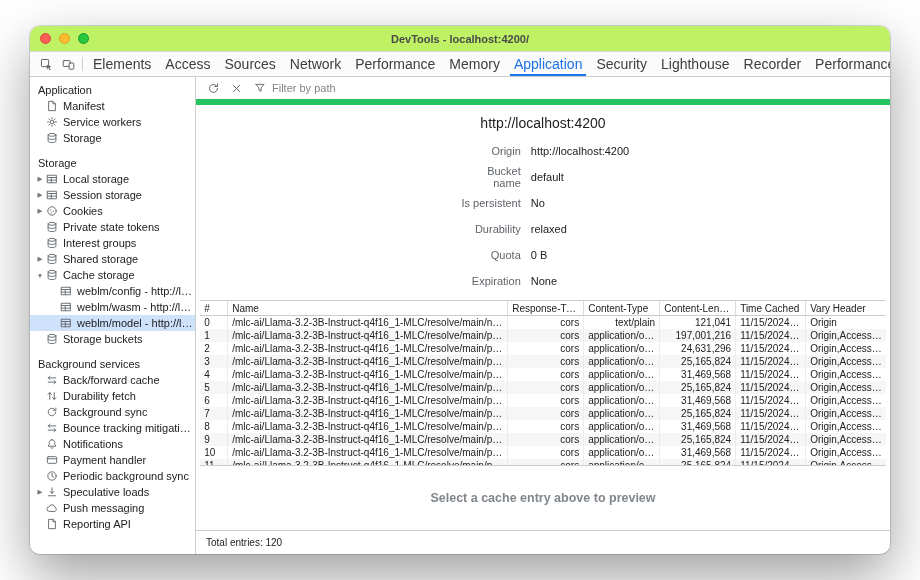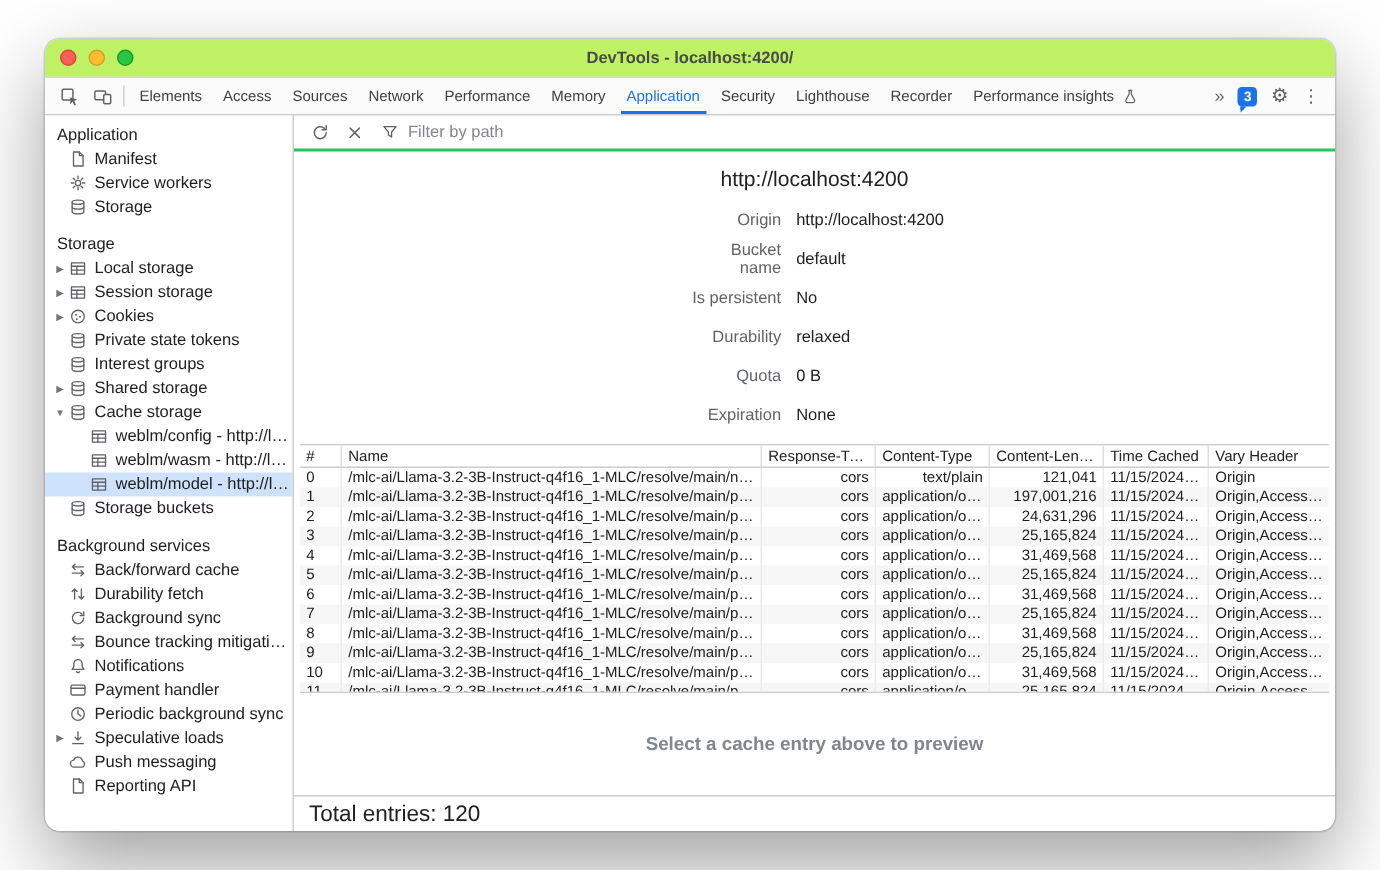--- a/index.html
+++ b/index.html
@@ -27,21 +27,21 @@
   .light.green { background: #28c840; border: 1px solid #1f9a31; }
   .wtitle { font-size: 11px; font-weight: 700; color: #4a4a4a; }
   
   .tabbar { flex: 0 0 25px; background: #fbfbfb; border-bottom: 1px solid #ccc;
     display: flex; align-items: stretch; padding-left: 5px; }
   .tb-left { display: flex; align-items: center; }
   .icon-btn { width: 22px; height: 100%; display: flex; align-items: center; justify-content: center; color: #5f6368; }
   .icon-btn svg { width: 13px; height: 13px; }
   .vdiv { width: 1px; height: 14px; background: #d0d0d0; margin: auto 3px; }
   .tabs { display: flex; align-items: stretch; }
-  .tab { display: flex; align-items: center; gap: 4px; padding: 0 7px; font-size: 10px;
+  .tab { display: flex; align-items: center; gap: 4px; padding: 0 7px; font-size: 14px;
     color: #3c4043; position: relative; white-space: nowrap; }
   .tab.active { color: #1a73e8; }
   .tab.active::after { content: ''; position: absolute; left: 3px; right: 3px; bottom: 0;
     height: 2px; background: #1a73e8; }
   .tab .icon svg { width: 11px; height: 11px; }
   .tb-right { margin-left: auto; display: flex; align-items: center; gap: 9px; padding-right: 10px; }
   .chevrons { font-size: 12px; color: #5f6368; }
   .badge { background: #1a73e8; color: #fff; font-size: 9px; line-height: 13px;
     padding: 0 4px; border-radius: 3px; position: relative; font-weight: 700; }
   .badge::after { content: ''; position: absolute; left: 2px; bottom: -4px;
@@ -60,21 +60,21 @@
   .sb-item .arrow { flex: 0 0 10px; width: 10px; font-size: 6.5px; color: #747474; text-align: center; }
   .sb-item.depth1 { padding-left: 19px; }
   .sb-item.selected { background: #cfe2fb; }
   .icon { display: inline-flex; width: 14px; height: 14px; flex: 0 0 14px;
     align-items: center; justify-content: center; color: #5f6368; }
   .icon svg { width: 12px; height: 12px; }
   .sb-item .icon { margin-right: 4px; }
   .sb-item .lbl { overflow: hidden; text-overflow: ellipsis; }
   
   .main { flex: 1; display: flex; flex-direction: column; min-width: 0; }
-  .panel-toolbar { flex: 0 0 23px; border-bottom: 2px solid #22c55e; display: flex;
+  .panel-toolbar { flex: 0 0 23px; border-bottom: 6px solid #22c55e; display: flex;
     align-items: center; padding: 0 6px; color: #5f6368; }
   .tbtn { width: 23px; height: 22px; display: flex; align-items: center; justify-content: center; }
   .tbtn svg { width: 13px; height: 13px; }
   .filter { display: flex; align-items: center; gap: 5px; margin-left: 5px; color: #5f6368; }
   .filter svg { width: 12px; height: 12px; }
   .filter-text { font-size: 11px; color: #80868b; }
   .content { flex: 1; min-height: 0; display: flex; flex-direction: column; align-items: center; }
   .cache-title { font-size: 14px; color: #202124; padding: 10px 16px 7px; }
   .meta { padding-bottom: 6px; }
   .meta-row { height: 26px; display: flex; align-items: center; font-size: 11px; }
@@ -88,21 +88,21 @@
   .dbody .drow { height: 13px; }
   .dbody .drow:nth-child(even) { background: #f6f6f6; }
   .dcell { padding: 0 4px; font-size: 10px; line-height: 13px; color: #202124;
     white-space: nowrap; overflow: hidden; text-overflow: ellipsis; border-right: 1px solid #ececec; }
   .head .dcell { line-height: 15px; border-right: 1px solid #ddd; }
   .dcell:last-child { border-right: none; }
   .dcell.r { text-align: right; }
   .preview { flex: 1; display: flex; align-items: center; justify-content: center; background: #fff; }
   .preview-text { color: #80868b; font-weight: 700; font-size: 12.5px; }
   .statusbar { flex: 0 0 24px; border-top: 1px solid #ccc; display: flex;
-    align-items: center; padding: 0 10px; font-size: 15px; color: #202124; }
+    align-items: center; padding: 0 10px; font-size: 10px; color: #202124; }
 </style>
 </head>
 <body>
 
 <div class="window">
 
   <div class="titlebar">
     <div class="lights">
       <span class="light red"></span>
       <span class="light yellow"></span>

